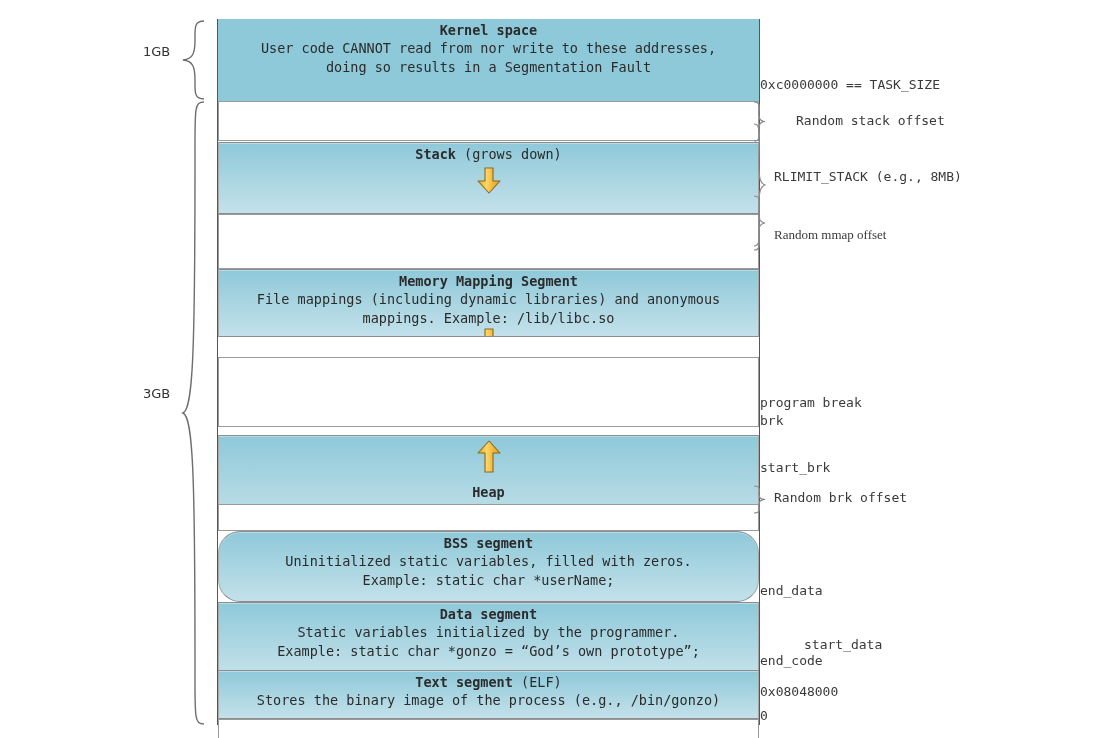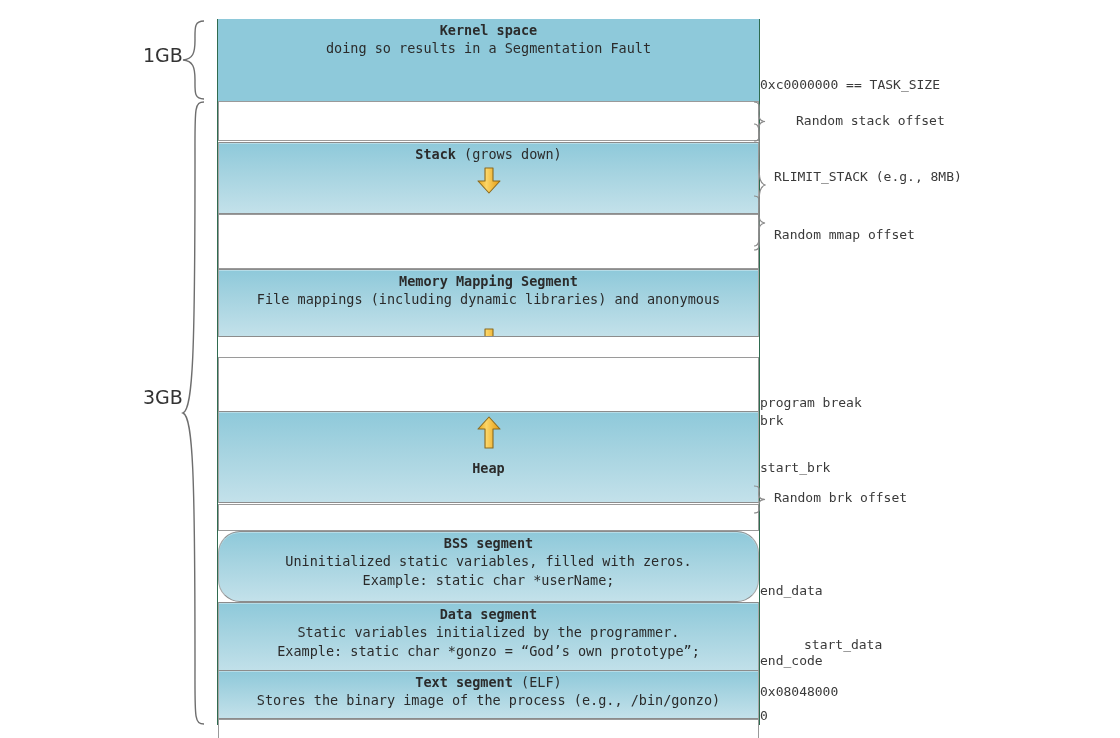--- a/index.html
+++ b/index.html
@@ -94,21 +94,21 @@
   }
 
   
   .lbrace {
     position: absolute;
     width: 26px;
   }
   .lbrace svg { display: block; width: 100%; height: 100%; }
   .gblabel {
     position: absolute;
-    font-size: 19px;
+    font-size: 13px;
     font-family: "DejaVu Sans", "Liberation Sans", sans-serif;
     color: #333;
     white-space: nowrap;
   }
 
   
   .rbrace {
     position: absolute;
     width: 14px;
   }
@@ -141,20 +141,21 @@
     <svg viewBox="0 0 26 624" preserveAspectRatio="none">
       <path d="M24,1 C14,1 15,8 15,60 C15,250 13,308 3,312 C13,316 15,374 15,564 C15,616 14,623 24,623" fill="none" stroke="#6e6e6e" stroke-width="1.4"></path>
     </svg>
   </div>
 
   <div class="column">
 
     <div class="block solid" style="top:0px; height:82px;">
       <div class="btitle">Kernel space</div>
       <div class="body">
+        <div class="bline">User code CANNOT read from nor write to these addresses,</div>
         <div class="bline">doing so results in a Segmentation Fault</div>
       </div>
     </div>
 
     <div class="block empty" style="top:82px; height:40px;"></div>
 
     <div class="block filled" style="top:123px; height:72px;">
       <div class="btitle">
         <span>Stack</span><span class="reg"> (grows down)</span>
       </div>
@@ -171,38 +172,39 @@
         </svg>
       </div>
     </div>
 
     <div class="block empty" style="top:195px; height:55px;"></div>
 
     <div class="block filled" style="top:250px; height:68px;">
       <div class="btitle">Memory Mapping Segment</div>
       <div class="body">
         <div class="bline">File mappings (including dynamic libraries) and anonymous</div>
+        <div class="bline">mappings. Example: /lib/libc.so</div>
       </div>
       <div class="arrow" style="top:58px;">
         <svg viewBox="0 0 26 28">
           <defs>
             <linearGradient id="gdown2" x1="0" y1="0" x2="1" y2="0">
               <stop offset="0%" stop-color="#e8a317"></stop>
               <stop offset="38%" stop-color="#fcd667"></stop>
               <stop offset="100%" stop-color="#e59a10"></stop>
             </linearGradient>
           </defs>
           <path d="M9,1 L17,1 L17,14 L24,14 L13,26 L2,14 L9,14 Z" fill="url(#gdown2)" stroke="#8a6a20" stroke-width="1.1" stroke-linejoin="round"></path>
         </svg>
       </div>
     </div>
 
     <div class="block empty" style="top:338px; height:70px;"></div>
 
-    <div class="block filled" style="top:392px; height:92px;">
+    <div class="block filled" style="top:416px; height:92px;">
       <div class="arrow" style="top:4px; height:34px;">
         <svg viewBox="0 0 26 34">
           <defs>
             <linearGradient id="gup" x1="0" y1="0" x2="1" y2="0">
               <stop offset="0%" stop-color="#e8a317"></stop>
               <stop offset="38%" stop-color="#fcd667"></stop>
               <stop offset="100%" stop-color="#e59a10"></stop>
             </linearGradient>
           </defs>
           <path d="M13,1 L24,13 L17,13 L17,32 L9,32 L9,13 L2,13 Z" fill="url(#gup)" stroke="#8a6a20" stroke-width="1.1" stroke-linejoin="round"></path>
@@ -265,21 +267,21 @@
       <path d="M2,1 C9,1 7,5 7,9 C7,13 8,14 13,14.5 C8,15 7,16 7,20 C7,24 9,28 2,28" fill="none" stroke="#8a8a8a" stroke-width="1.2"></path>
     </svg>
   </div>
 
   <div class="rlabel" style="left:760px; top:77px;">0xc0000000 == TASK_SIZE</div>
 
   <div class="rlabel" style="left:796px; top:113px;">Random stack offset</div>
 
   <div class="rlabel" style="left:774px; top:169px;">RLIMIT_STACK (e.g., 8MB)</div>
 
-  <div class="rlabel" style="left:774px; top:227px;">Random mmap offset</div>
+  <div class="rlabel" style="left:774px; top:227px;font-family:Liberation Serif, serif;">Random mmap offset</div>
 
   <div class="rlabel" style="left:760px; top:395px;">program break</div>
 
   <div class="rlabel" style="left:760px; top:413px;">brk</div>
 
   <div class="rlabel" style="left:760px; top:460px;">start_brk</div>
 
   <div class="rlabel" style="left:774px; top:490px;">Random brk offset</div>
 
   <div class="rlabel" style="left:760px; top:583px;">end_data</div>

